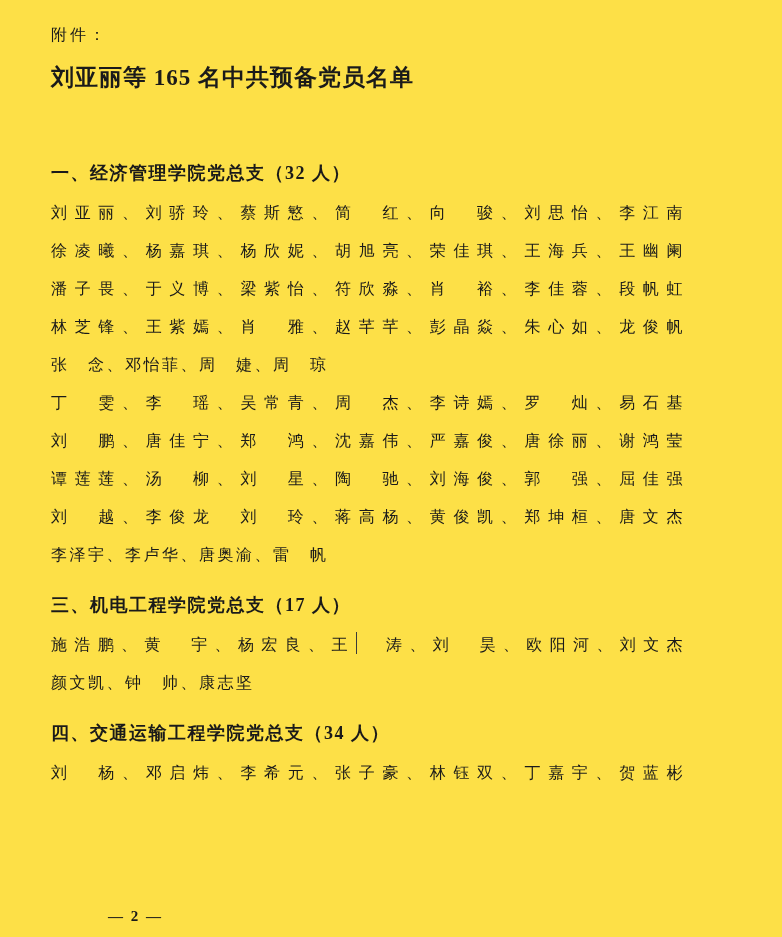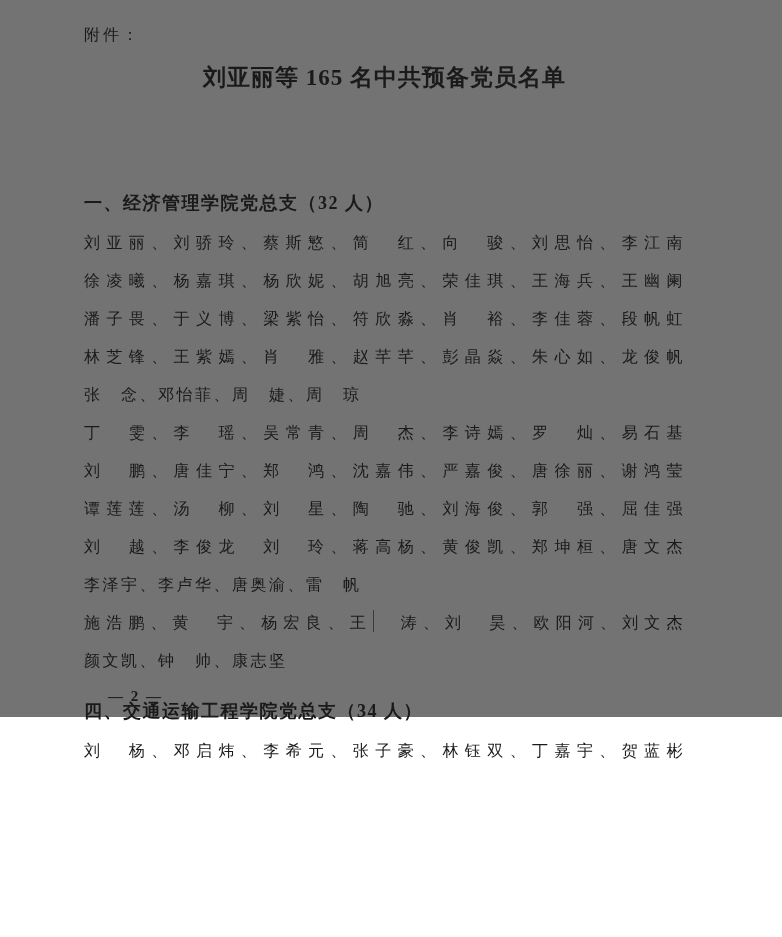--- a/index.html
+++ b/index.html
@@ -10,38 +10,38 @@
   body {
     width: 782px;
     height: 937px;
     font-family: "Liberation Serif", "DejaVu Serif", serif;
     color: #1a1a1a;
     overflow: hidden;
   }
   .page {
     position: relative;
     width: 782px;
-    height: 717px;
+    height: 937px;
     box-sizing: border-box;
-    padding: 25px 97px 0 84px;
-    background: #737373;
+    padding: 25px 97px 0 51px;
+    background: #fde047;
   }
   .attachment {
     font-size: 16px;
     letter-spacing: 3px;
   }
   .doc-title {
     font-size: 23px;
     font-weight: bold;
-    text-align: center;
+    text-align: left;
     letter-spacing: 1px;
     margin-top: 16px;
   }
   .content {
-    margin-top: 96px;
+    margin-top: 66px;
   }
   .section-heading {
     font-size: 18px;
     font-weight: bold;
     letter-spacing: 1.5px;
     line-height: 28px;
     margin: 17px 0 7px 0;
   }
   .section:first-child .section-heading {
     margin-top: 0;
@@ -97,20 +97,21 @@
 
     <div class="section">
       <div class="body-line justify">丁　雯、李　瑶、吴常青、周　杰、李诗嫣、罗　灿、易石基</div>
       <div class="body-line justify">刘　鹏、唐佳宁、郑　鸿、沈嘉伟、严嘉俊、唐徐丽、谢鸿莹</div>
       <div class="body-line justify">谭莲莲、汤　柳、刘　星、陶　驰、刘海俊、郭　强、屈佳强</div>
       <div class="body-line justify">刘　越、李俊龙　刘　玲、蒋高杨、黄俊凯、郑坤桓、唐文杰</div>
       <div class="body-line">李泽宇、李卢华、唐奥渝、雷　帆</div>
     </div>
 
     <div class="section">
+      <div class="section-heading">三、机电工程学院党总支（17 人）</div>
       <div class="body-line justify"><span>施浩鹏、黄　宇、杨宏良、王</span><span class="caret"></span><span>　涛、刘　昊、欧阳河、刘文杰</span></div>
       <div class="body-line">颜文凯、钟　帅、康志坚</div>
     </div>
 
     <div class="section">
       <div class="section-heading">四、交通运输工程学院党总支（34 人）</div>
       <div class="body-line justify">刘　杨、邓启炜、李希元、张子豪、林钰双、丁嘉宇、贺蓝彬</div>
     </div>
 
   </div>

